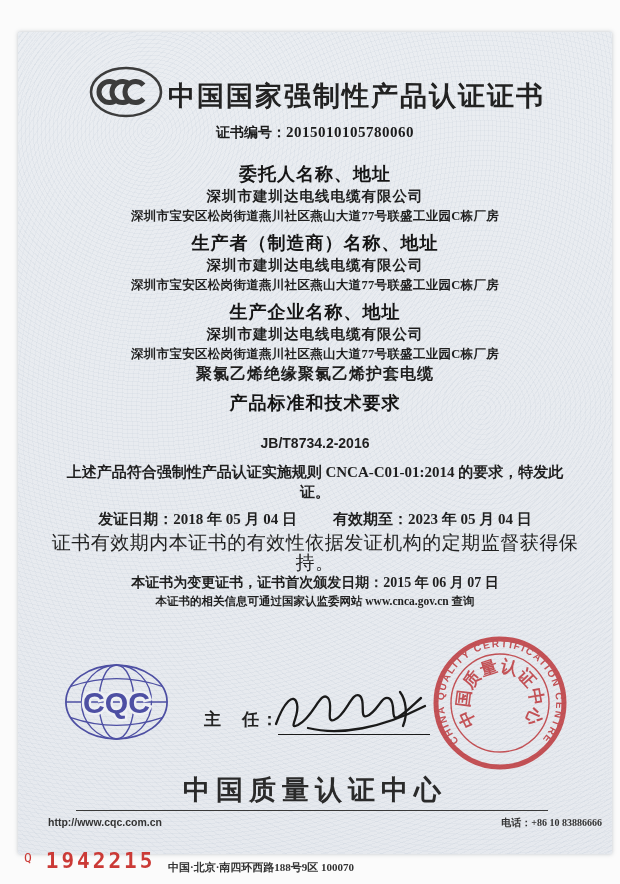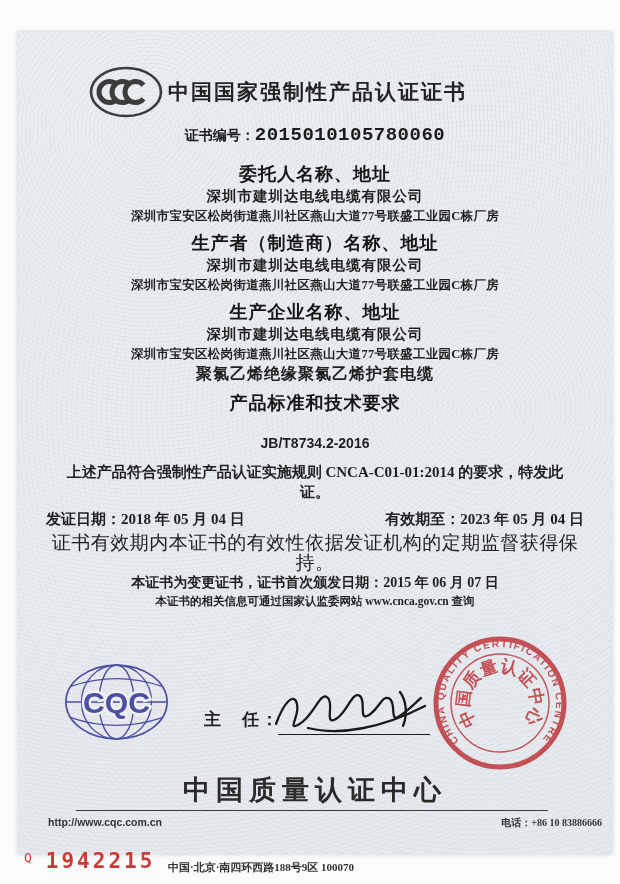--- a/index.html
+++ b/index.html
@@ -10,41 +10,41 @@
     background-color:#e9ecf0;
     background-image:
       repeating-radial-gradient(circle at 22% 12%, rgba(255,255,255,0) 0 3px, rgba(172,186,202,0.13) 3px 4px),
       repeating-radial-gradient(circle at 78% 46%, rgba(255,255,255,0) 0 4px, rgba(172,186,202,0.10) 4px 5px),
       linear-gradient(#eaedf1,#e6e9ee);
     box-shadow:0 0 4px rgba(90,100,115,0.35);
     color:#1f1f1f;
   }
   .ccc-logo { position:absolute; left:68px; top:32px; width:80px; height:56px; }
   .cert-title {
-    position:absolute; left:150px; top:46px; width:360px; text-align:left;
+    position:absolute; left:150px; top:46px; width:360px; text-align:right;
     font-family:"Liberation Sans", sans-serif;
-    font-size:21px; font-weight:bold; letter-spacing:2px; color:#222; white-space:nowrap;
+    font-size:27px; font-weight:bold; letter-spacing:2px; color:#222; white-space:nowrap;
   }
   .cert-no-row {
     position:absolute; left:0; top:92px; width:100%; text-align:center;
     font-size:14px; font-weight:bold; color:#1c1c1c;
   }
-  .cert-no-row .num { font-family:Liberation Mono, monospace; font-size:19px; letter-spacing:0.5px;text-align:center; }
+  .cert-no-row .num { font-family:Liberation Serif, serif; font-size:15px; letter-spacing:0.5px;text-align:center; }
   .content { position:absolute; left:28px; right:28px; top:124px; text-align:center; }
   .sec-heading { font-size:18px; font-weight:bold; line-height:23px; margin-top:7px; letter-spacing:1px; color:#151515; }
   .sec-name { font-size:14.5px; font-weight:600; line-height:21px; letter-spacing:1px; }
   .sec-addr { font-size:12.5px; font-weight:600; line-height:18px; letter-spacing:0.3px; }
   .product-name { font-size:16px; font-weight:600; line-height:22px; letter-spacing:1px; }
   .models {
     font-family:"Liberation Sans", sans-serif; font-size:11px; line-height:16px;
     width:408px; margin:1px auto 3px; color:#222;
   }
   .standard-value { font-family:"Liberation Sans", sans-serif; font-size:14px; font-weight:bold; line-height:20px; margin-top:18px; }
   .statement { font-size:15px; font-weight:bold; line-height:20px; max-width:500px; margin:9px auto 7px; }
-  .dates-row { display:flex; justify-content:space-between; gap:36px; font-size:15px; font-weight:bold; line-height:21px; margin:7px 0 3px; white-space:nowrap; }
+  .dates-row { display:flex; justify-content:center; gap:36px; font-size:15px; font-weight:bold; line-height:21px; margin:7px 0 3px; white-space:nowrap; }
   .note-validity { font-size:19px; font-weight:normal; line-height:20px; letter-spacing:0.5px; }
   .note-change { font-size:14px; font-weight:bold; line-height:20px; }
   .note-info { font-size:11.5px; font-weight:bold; line-height:17px; }
   .cqc-logo { position:absolute; left:45px; top:630px; width:107px; height:80px; }
   .director-row { position:absolute; left:186px; top:676px; font-size:17px; font-weight:bold; letter-spacing:2px; color:#222; }
   .signature { position:absolute; left:252px; top:646px; width:164px; height:60px; }
   .sig-line { position:absolute; left:260px; top:702px; width:152px; height:0; border-top:1.6px solid #1a1a1a; }
   .stamp { position:absolute; left:412px; top:601px; width:140px; height:140px; opacity:0.9; mix-blend-mode:multiply; }
   .footer-org {
     position:absolute; left:0; top:740px; width:100%; text-align:center;

